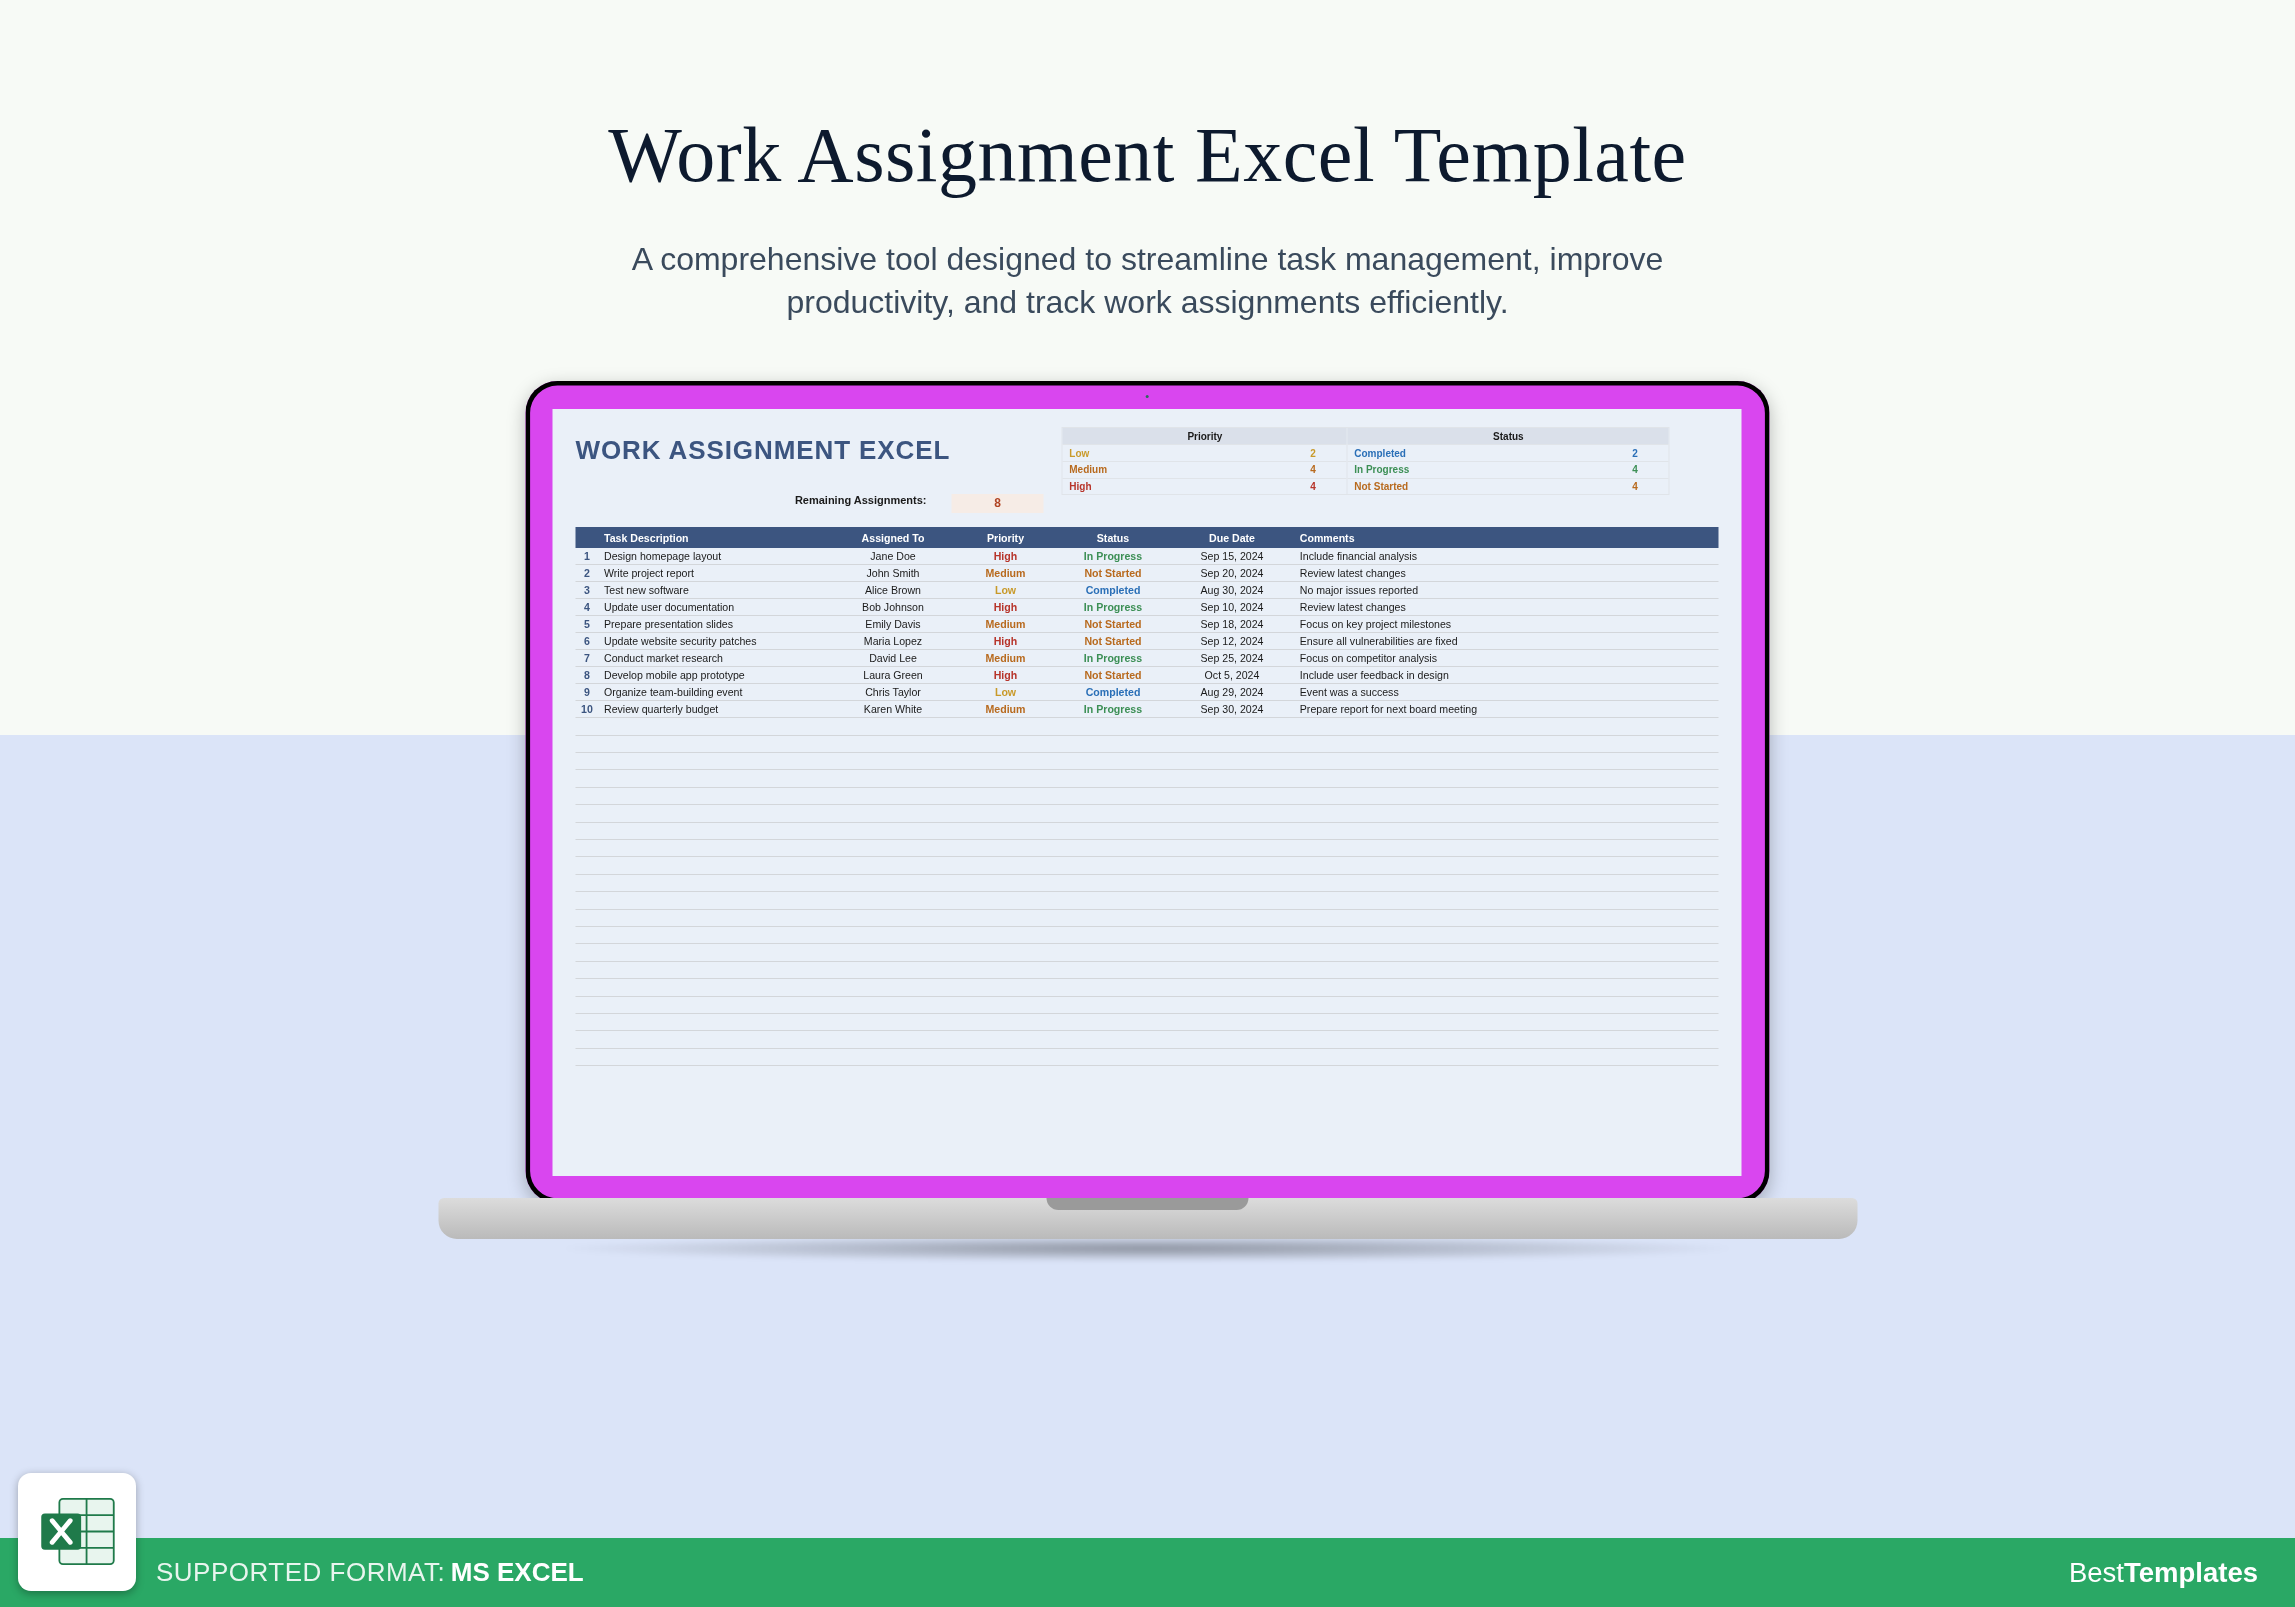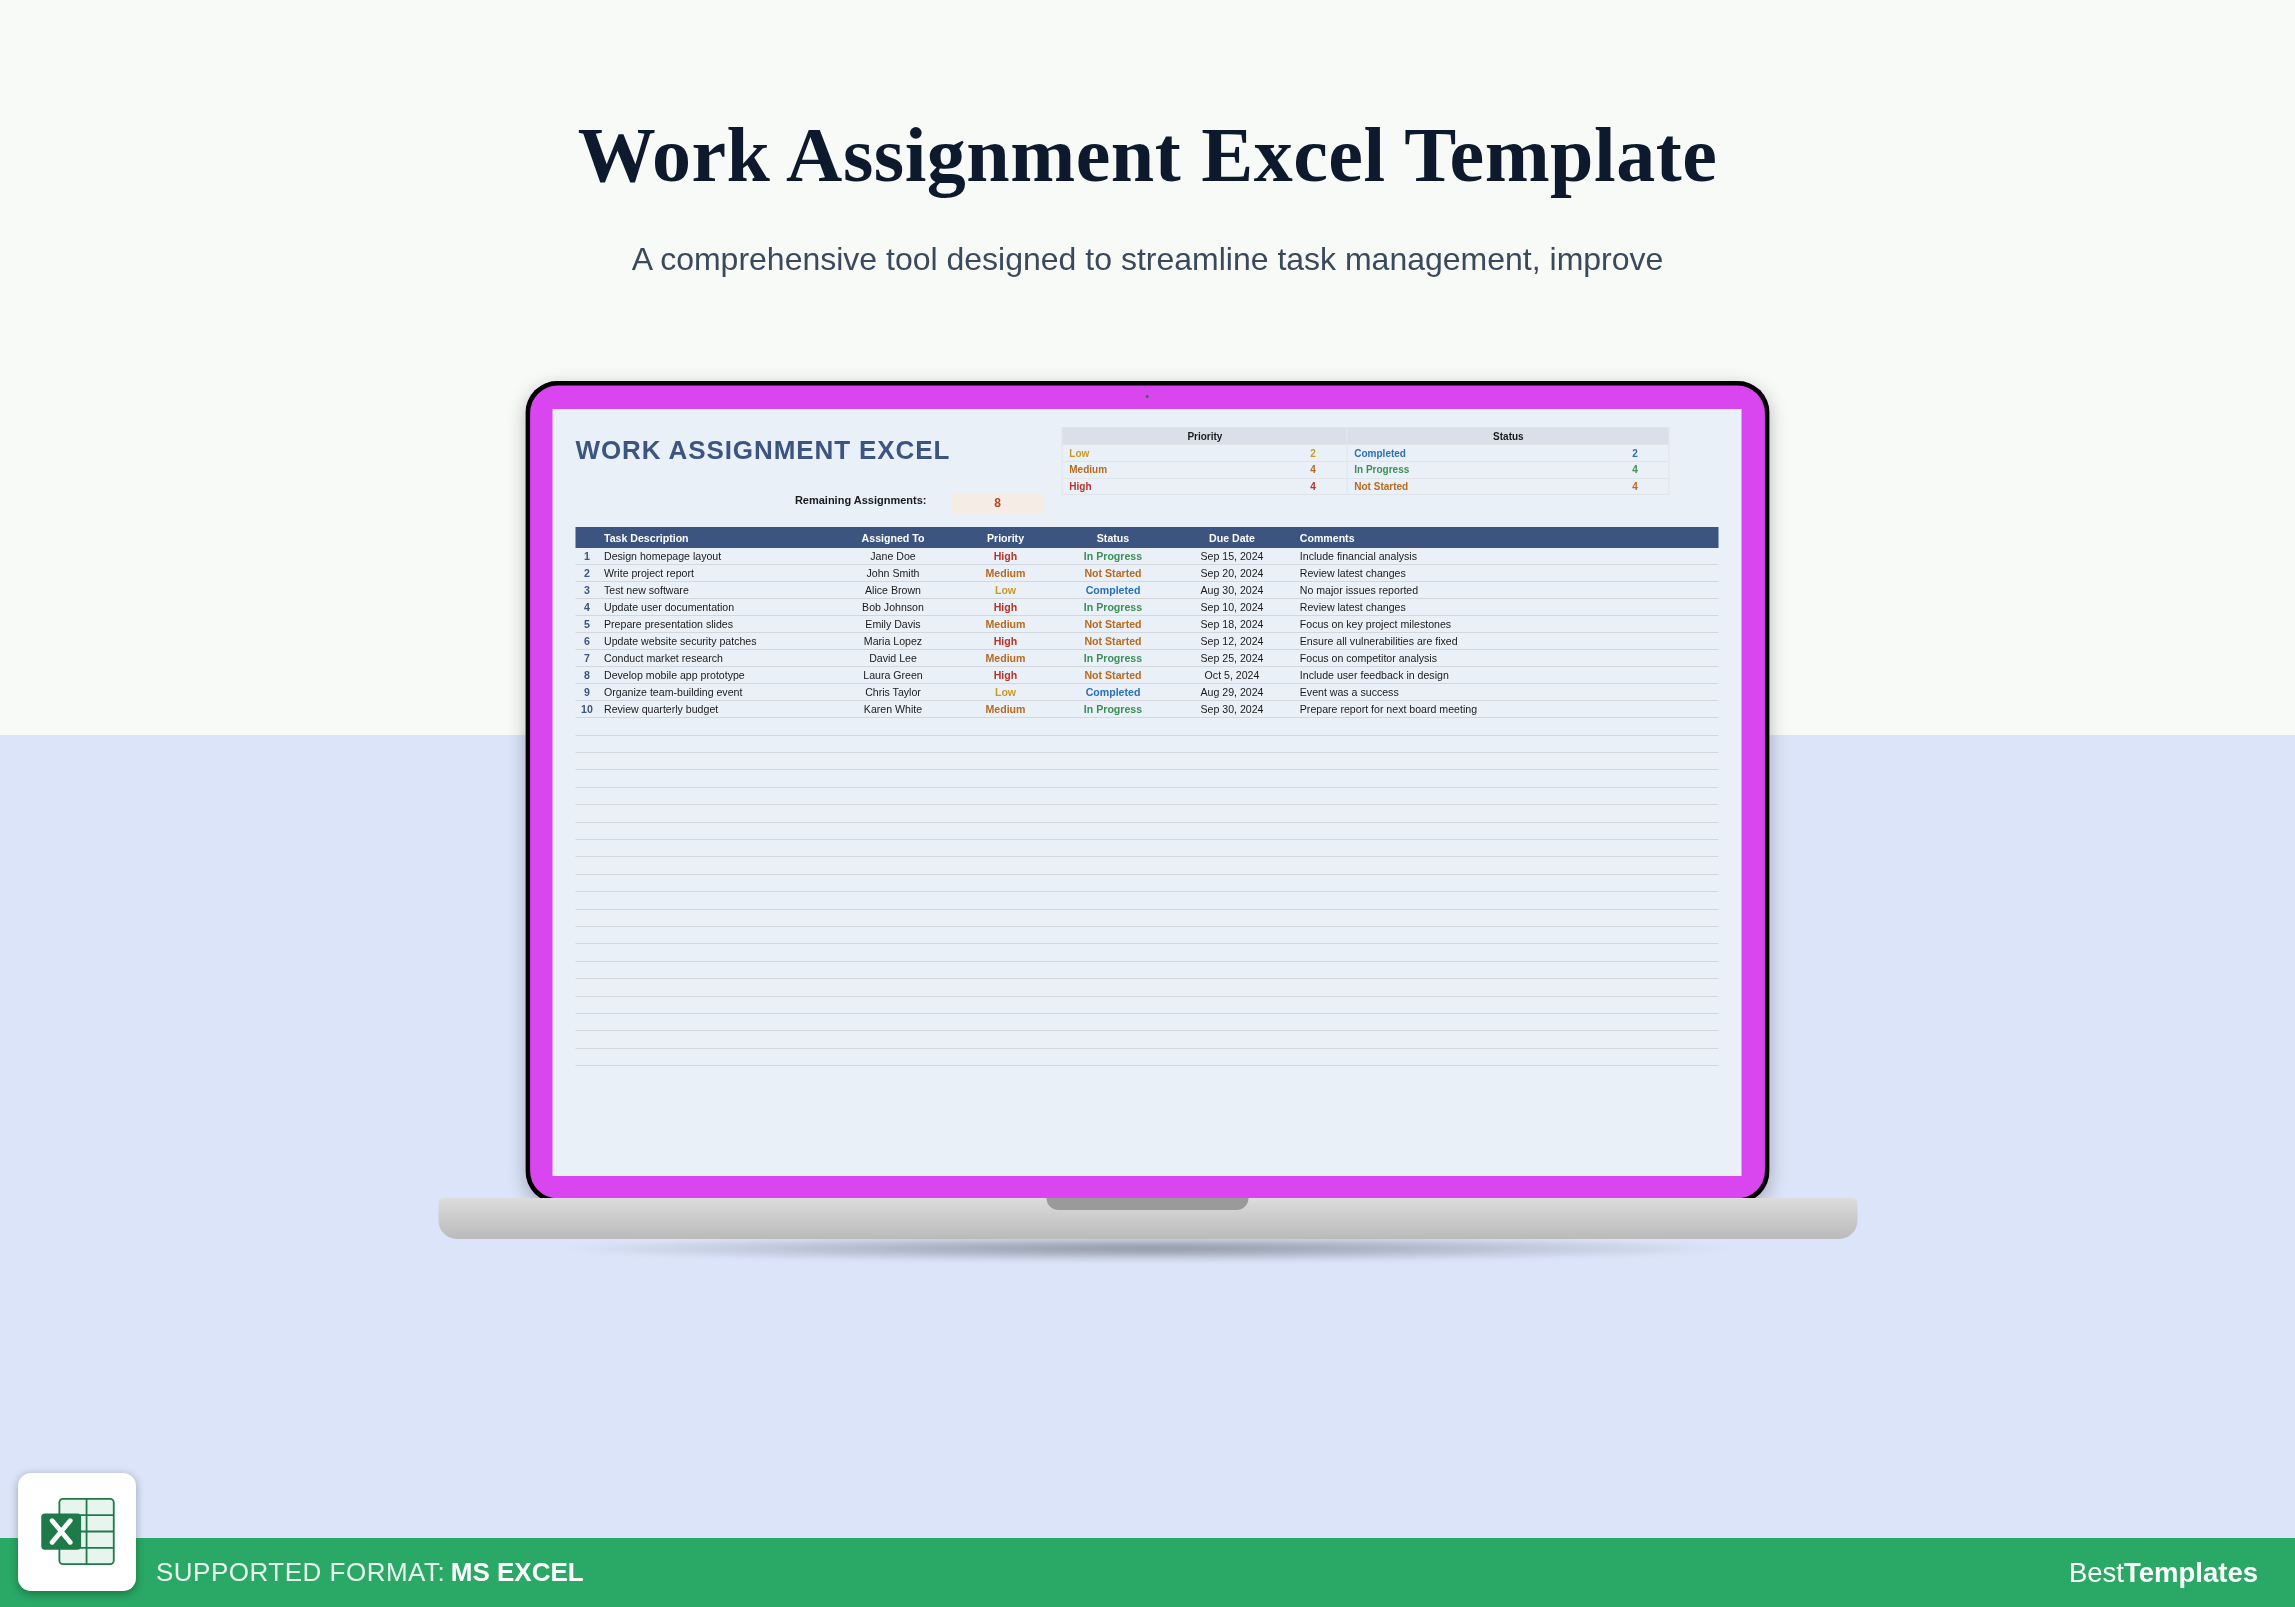--- a/index.html
+++ b/index.html
@@ -18,21 +18,21 @@
     background: #dbe4f8;
   }
   .header {
     position: relative;
     text-align: center;
     padding-top: 110px;
   }
   .title {
     font-family: Georgia, 'Times New Roman', serif;
     font-size: 78px;
-    font-weight: bold;
+    font-weight: normal;
     color: #0d1a2e;
     letter-spacing: 0.5px;
   }
   .subtitle {
     margin-top: 38px;
     font-size: 32px;
     color: #3a4a5c;
     line-height: 1.35;
   }
   .laptop {
@@ -258,20 +258,21 @@
 </style>
 </head>
 <body>
 
 <div class="bg-bottom"></div>
 
 <div class="header">
   <div class="title">Work Assignment Excel Template</div>
   <div class="subtitle">
     <span>A comprehensive tool designed to streamline task management, improve</span><br>
+    <span>productivity, and track work assignments efficiently.</span>
   </div>
 </div>
 
 <div class="laptop">
   <div class="lt-shadow"></div>
   <div class="screen-bezel">
     <div class="camera"></div>
     <div class="screen">
       <div class="sheet">
 

